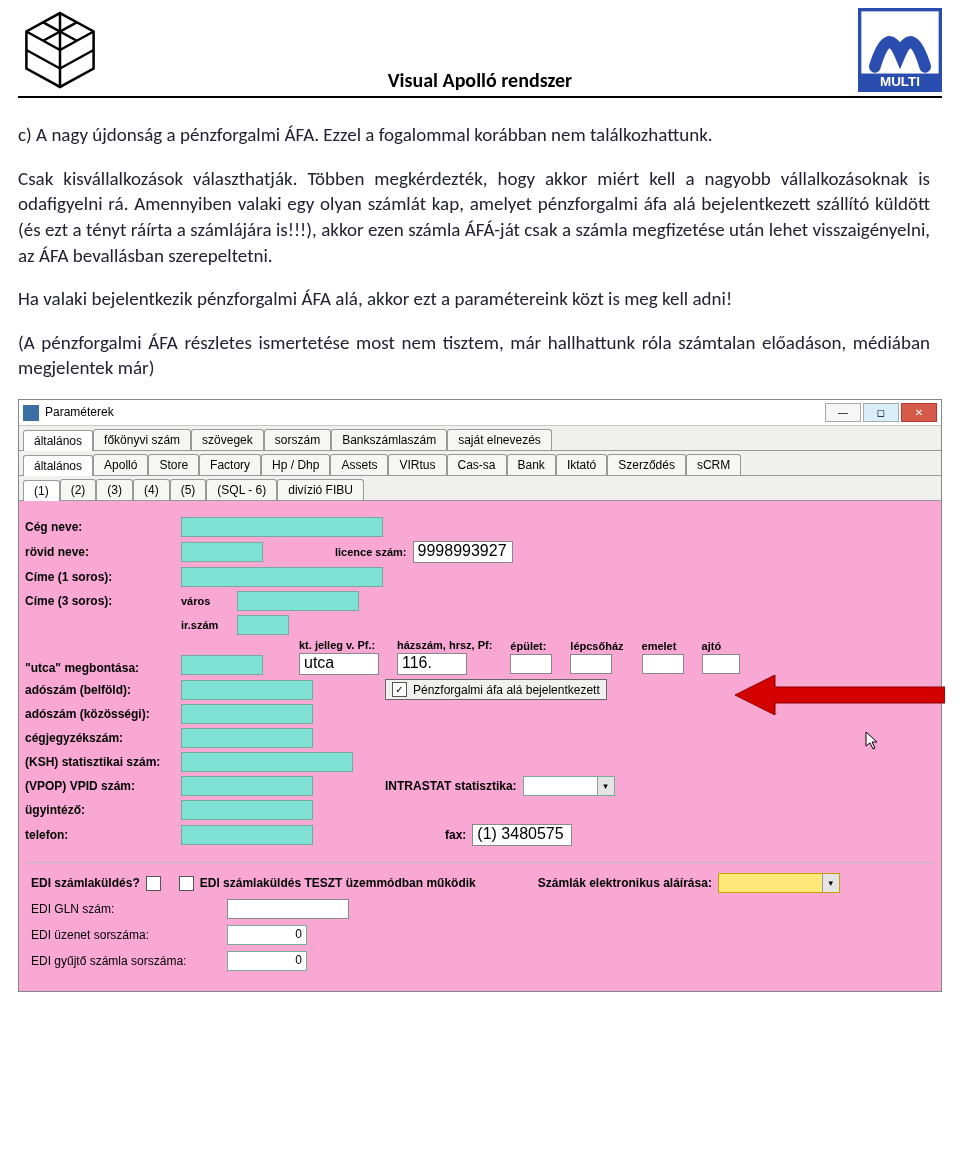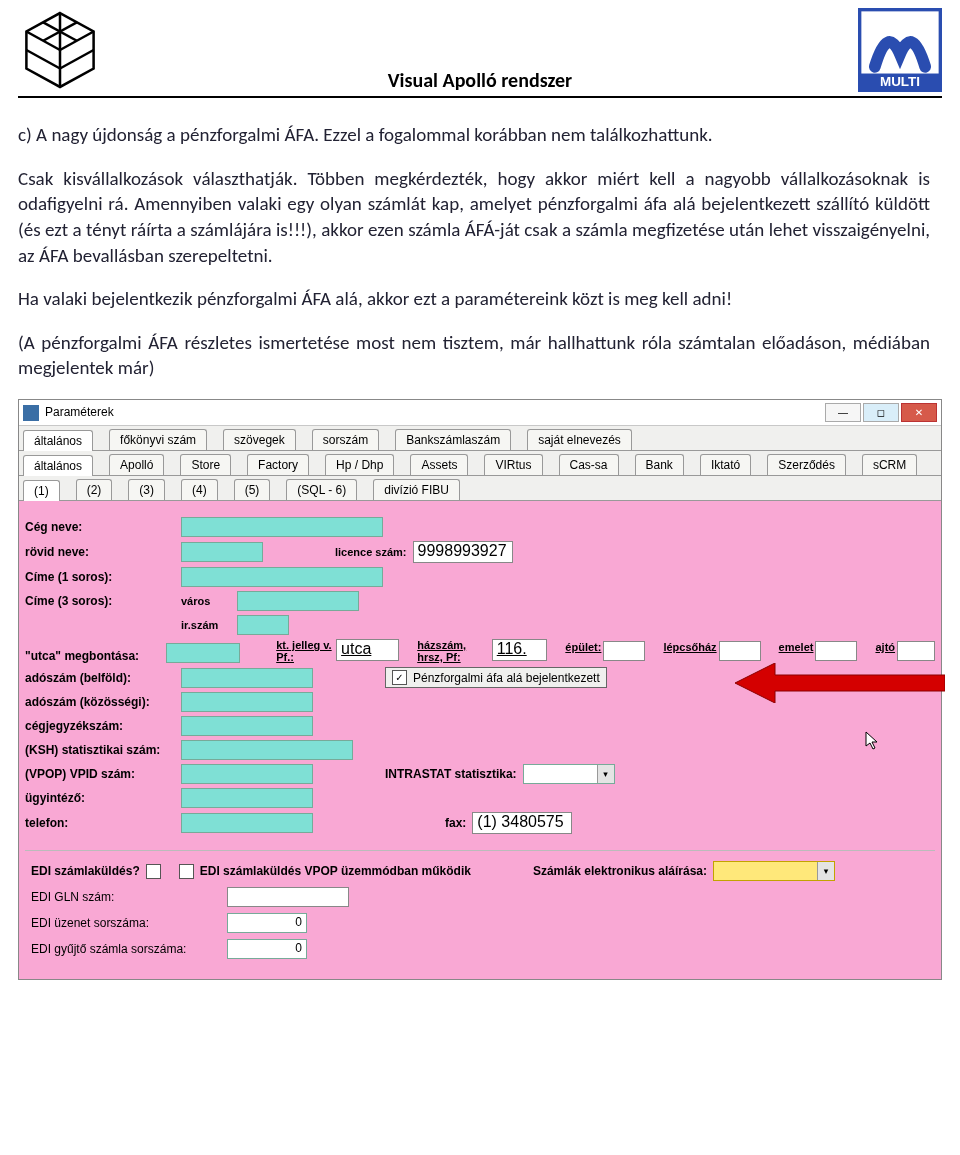--- a/index.html
+++ b/index.html
@@ -12,21 +12,21 @@
   .body{padding:0 18px;font-size:19px;line-height:1.35;color:#223;}
   .body p{margin:0 12px 18px 0;}
   .screenshot{margin:8px 18px 0 18px;border:1px solid #888;background:#f0f0ee;font-family:Tahoma,Arial,sans-serif;font-size:12px;color:#000;}
   .titlebar{display:flex;align-items:center;justify-content:space-between;background:#fff;border-bottom:1px solid #c8c8c8;padding:3px 4px;}
   .titlebar .wl{display:flex;gap:6px;}
   .titlebar .wl .ic{width:16px;height:16px;background:#3a6ea5;display:inline-block;}
   .titlebar .btns{display:flex;gap:2px;}
   .tbtn{border:1px solid #aaa;width:34px;height:17px;display:inline-flex;align-items:center;justify-content:center;background:#f6f6f6;font-size:10px;}
   .tbtn.close{background:#d65a4a;border-color:#b33;color:#fff;}
   .tbtn.max{background:#d9eef9;}
-  .tabs{display:flex;gap:16px;border-bottom:1px solid #999;padding:3px 4px 0 4px;background:#f0f0ee;}
+  .tabs{display:flex;gap:0;border-bottom:1px solid #999;padding:3px 4px 0 4px;background:#f0f0ee;}
   .tab{padding:3px 10px;border:1px solid #999;border-bottom:none;background:#f6f6f3;border-radius:3px 3px 0 0;cursor:default;}
   .tab.active{background:#fff;position:relative;top:1px;}
   .formarea{background:#f9a8d4;padding:6px 6px 0 6px;}
   .row{display:flex;align-items:center;margin-bottom:4px;gap:6px;}
   .lbl{width:150px;font-weight:bold;font-size:12px;}
   .inp{height:18px;border:1px solid #7a9;background:#7fe0d5;display:inline-block;}
   .inp.blur{background:#7fe0d5;}
   .inp.white{background:#fff;}
   .inp.text{padding:1px 4px;font-size:16px;line-height:16px;}
   .sep{height:10px;}
@@ -38,21 +38,21 @@
   .subhdr{font-weight:bold;font-size:12px;}
   .dropdown{height:18px;border:1px solid #7a9;background:#fff;display:inline-flex;align-items:center;}
   .dropdown .dbtn{width:16px;height:100%;background:#e4e4e4;border-left:1px solid #999;display:inline-flex;align-items:center;justify-content:center;font-size:9px;}
   .edi{border-top:1px solid #bbb;margin-top:16px;padding:10px 6px 14px 6px;}
   .edi .row{margin-bottom:6px;}
   .edi .lbl{width:190px;font-weight:normal;}
   .edi .numbox{width:70px;border:1px solid #7a9;background:#fff;text-align:right;padding:1px 4px;height:16px;}
   .cursor{position:absolute;left:846px;top:230px;font-size:14px;pointer-events:none;}
   .small-lbl{font-size:11px;font-weight:bold;}
   .addr-grid{display:flex;gap:18px;align-items:center;}
-  .addr-grid .cell{display:flex;flex-direction:row;gap:2px;text-decoration:underline;}
+  .addr-grid .cell{display:flex;flex-direction:column;gap:2px;}
   .addr-grid .cell .cap{font-size:11px;font-weight:bold;}
   .yellow{background:#ffe87a;border:1px solid #c2a300;width:120px;height:18px;display:inline-flex;align-items:center;}
   .yellow .dbtn{width:16px;height:100%;background:#e4e4e4;border-left:1px solid #999;margin-left:auto;display:inline-flex;align-items:center;justify-content:center;font-size:9px;}
   .relpos{position:relative;}
 </style>
 </head>
 <body>
 <div class="page">
 
 <div class="header">
@@ -254,21 +254,21 @@
             <path d="M1 1 L1 15 L5 12 L8 18 L10 17 L7 11 L12 11 Z" fill="#fff" stroke="#000"></path>
           </svg>
     </span>
 
     <div class="edi">
       <div class="row">
         <span class="subhdr">EDI számlaküldés?</span>
         <span class="chkbox"></span>
         <span style="width:6px"></span>
         <span class="chkbox"></span>
-        <span class="subhdr">EDI számlaküldés VPOP üzemmódban működik</span>
+        <span class="subhdr">EDI számlaküldés TESZT üzemmódban működik</span>
         <span style="width:50px"></span>
         <span class="subhdr">Számlák elektronikus aláírása:</span>
         <span class="yellow">
               <span class="dbtn">▾</span>
             </span>
       </div>
       <div class="row">
         <span class="lbl">EDI GLN szám:</span>
         <span class="inp white" style="width:120px;border-color:#888"></span>
       </div>

